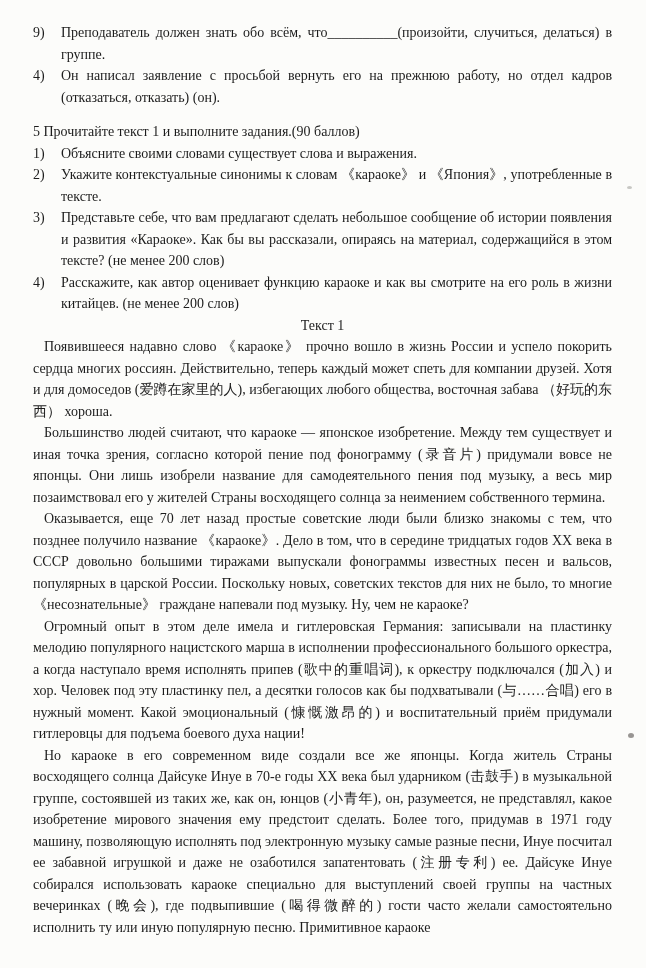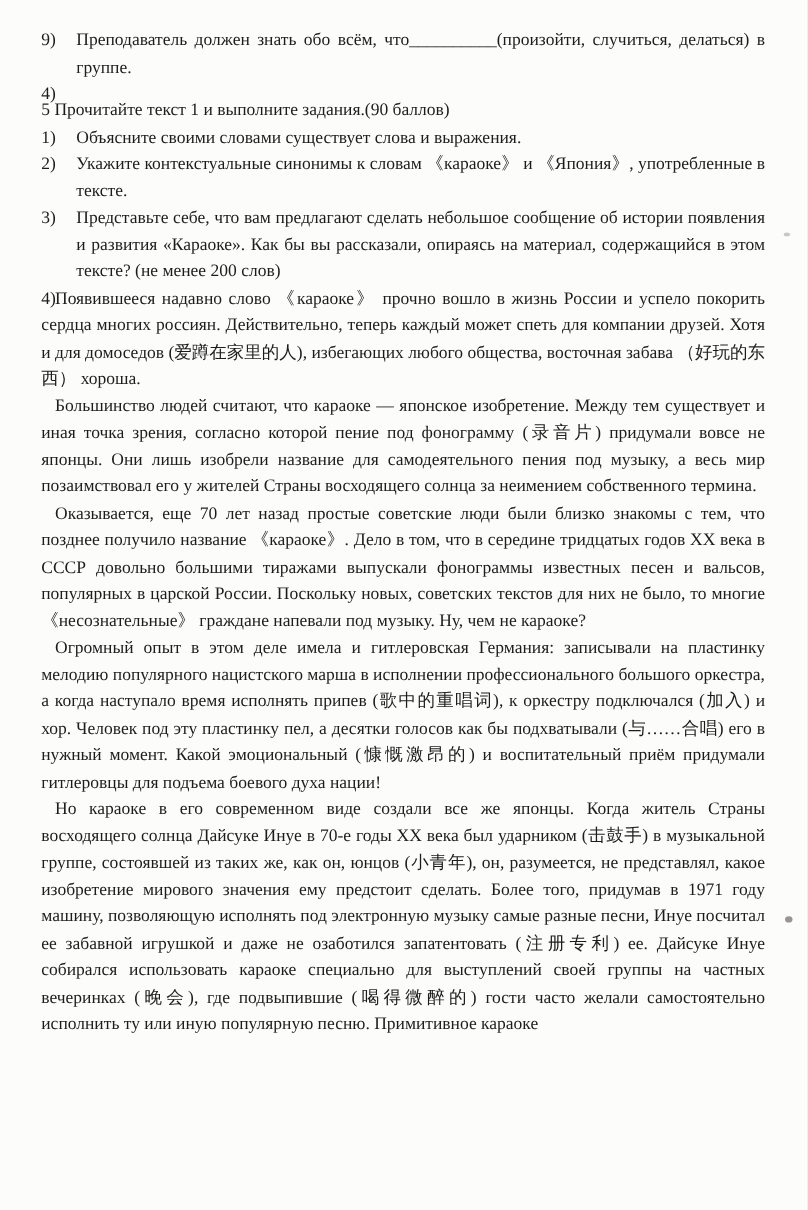--- a/index.html
+++ b/index.html
@@ -61,40 +61,43 @@
 <body>
 
 <div class="page">
 
   <div class="doc-item">
     <span class="num">9)</span>
     <span><span>Преподаватель должен знать обо всём, что__________(произойти, случиться, делаться) в группе.</span></span>
   </div>
   <div class="doc-item">
     <span class="num">4)</span>
+    <span><span>Он написал заявление с просьбой вернуть его на прежнюю работу, но отдел кадров (отказаться, отказать) (он).</span></span>
   </div>
 
   <div class="section-heading">5 Прочитайте текст 1 и выполните задания.(90 баллов)</div>
 
   <div class="doc-item">
     <span class="num">1)</span>
     <span><span>Объясните своими словами существует слова и выражения.</span></span>
   </div>
   <div class="doc-item">
     <span class="num">2)</span>
     <span><span>Укажите контекстуальные синонимы к словам 《караоке》 и 《Япония》, употребленные в тексте.</span></span>
   </div>
   <div class="doc-item">
     <span class="num">3)</span>
     <span><span>Представьте себе, что вам предлагают сделать небольшое сообщение об истории появления и развития «Караоке». Как бы вы рассказали, опираясь на материал, содержащийся в этом тексте? (не менее 200 слов)</span></span>
   </div>
   <div class="doc-item">
     <span class="num">4)</span>
+    <span><span>Расскажите, как автор оценивает функцию караоке и как вы смотрите на его роль в жизни китайцев. (не менее 200 слов)</span></span>
   </div>
 
+  <div class="text-title">Текст 1</div>
 
   <p class="para"><span>Появившееся надавно слово 《караоке》 </span><span class="u">прочно вошло в жизнь</span><span> России и успело </span><span class="u">покорить сердца</span><span> многих россиян. Действительно, теперь каждый может спеть для компании друзей. Хотя и для домоседов (爱蹲在家里的人), </span><span class="u">избегающих любого общества</span><span>, восточная забава （好玩的东西） хороша.</span></p>
   <p class="para"><span>Большинство людей считают, что караоке — японское изобретение. Между тем существует и иная точка зрения, согласно которой пение под фонограмму (录音片) придумали вовсе не японцы. Они лишь изобрели название для самодеятельного пения под музыку, а весь мир позаимствовал его у жителей </span><span class="u">Страны восходящего солнца</span><span> за неимением собственного термина.</span></p>
   <p class="para"><span>Оказывается, еще 70 лет назад простые советские люди были близко знакомы с тем, что позднее получило название 《караоке》. Дело в том, что в середине тридцатых годов XX века в СССР довольно большими тиражами выпускали фонограммы известных песен и вальсов, популярных в царской России. Поскольку новых, советских текстов для них не было, то многие 《несознательные》 граждане напевали под музыку. </span><span class="u">Ну, чем не караоке</span><span>?</span></p>
   <p class="para"><span>Огромный опыт в этом деле имела и гитлеровская Германия: записывали на пластинку мелодию популярного нацистского марша в исполнении профессионального большого оркестра, а когда наступало время исполнять припев (歌中的重唱词), к оркестру подключался (加入) и хор. Человек под эту пластинку пел, а десятки голосов как бы подхватывали (与……合唱) его в нужный момент. Какой эмоциональный (慷慨激昂的) и воспитательный приём придумали гитлеровцы для подъема боевого духа нации!</span></p>
   <p class="para"><span>Но </span><span class="u">караоке в его современном виде</span><span> создали все же японцы. Когда житель Страны восходящего солнца Дайсуке Инуе в 70-е годы XX века был ударником (击鼓手) в музыкальной группе, состоявшей из таких же, как он, юнцов (小青年), он, разумеется, не представлял, какое </span><span class="u">изобретение мирового значения</span><span> ему предстоит сделать. Более того, придумав в 1971 году машину, позволяющую исполнять под электронную музыку самые разные песни, Инуе посчитал ее забавной игрушкой и даже не озаботился запатентовать (注册专利) ее. Дайсуке Инуе собирался использовать караоке специально для выступлений своей группы на частных вечеринках (晚会), где подвыпившие (喝得微醉的) гости часто желали самостоятельно исполнить ту или иную популярную песню. Примитивное караоке</span></p>
 
   <span class="speck a"></span>
   <span class="speck b"></span>
 </div>

